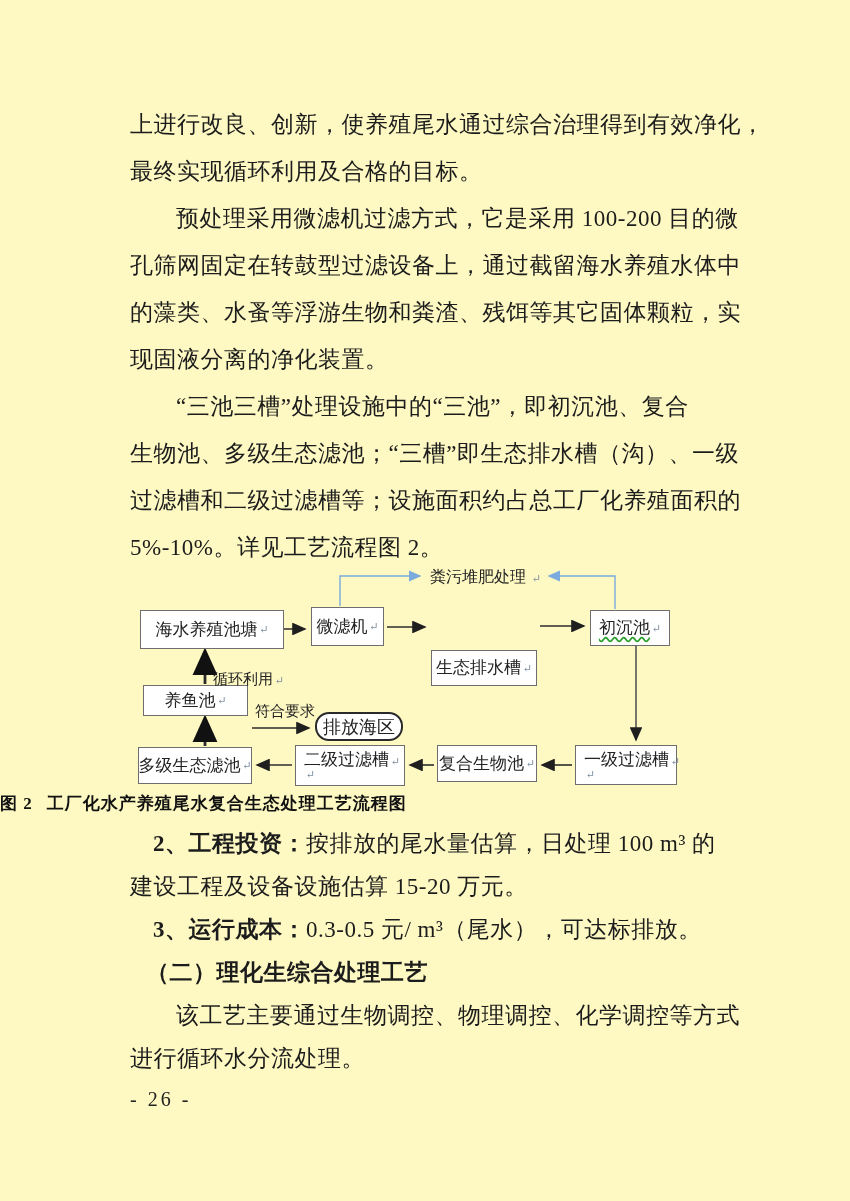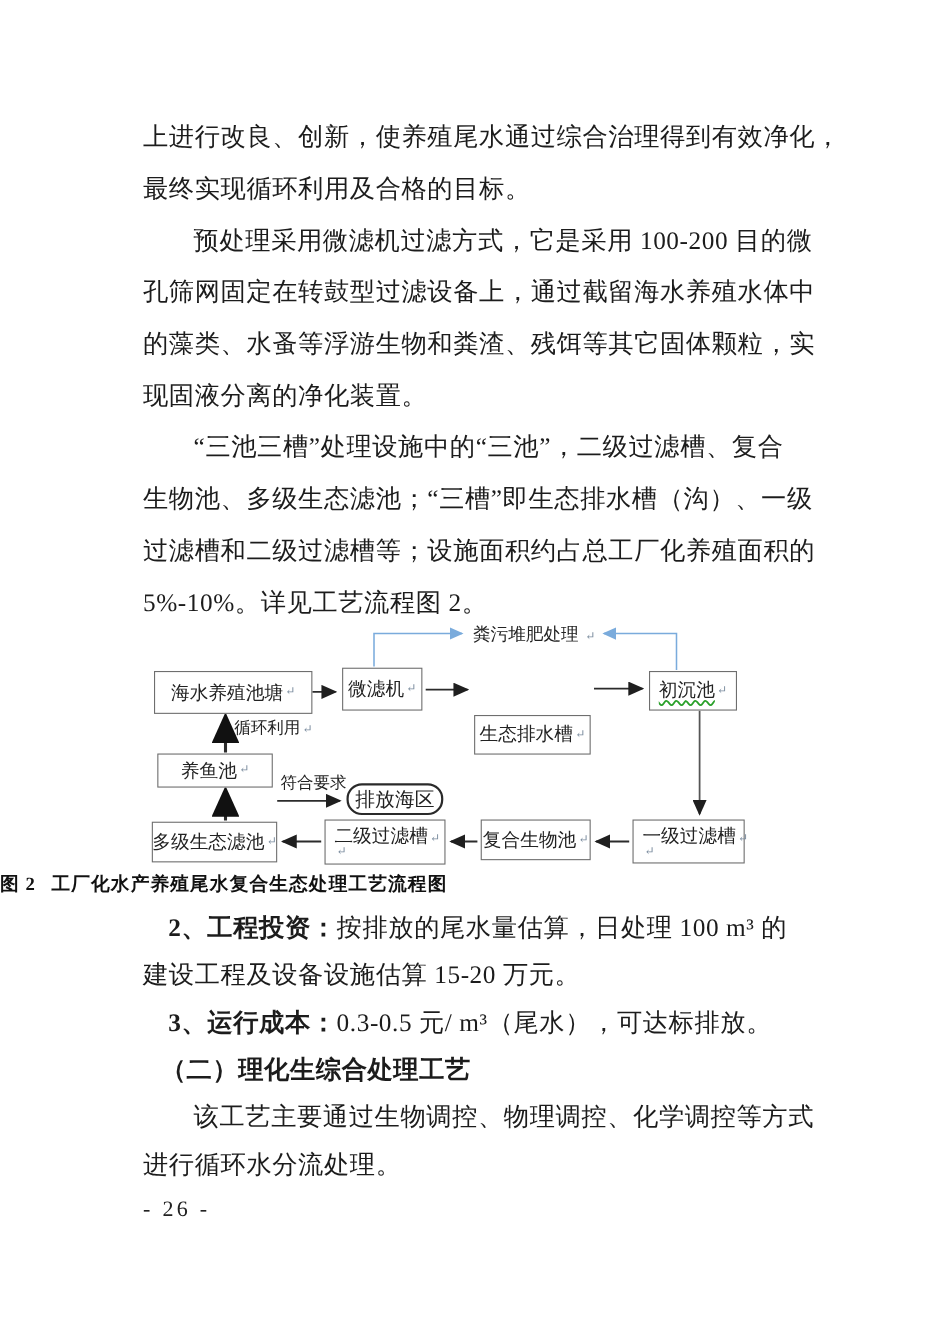--- a/index.html
+++ b/index.html
@@ -1,18 +1,18 @@
 <!DOCTYPE html>
 <html><head>
 <meta charset="utf-8">
 <style>
   html,body { margin:0; padding:0; background:#e8e8e8; }
   .page {
     position:relative; width:850px; height:1201px; margin:0 auto;
-    background:#ffffff; overflow:hidden;
+    background:#fef9c3; overflow:hidden;
     font-family:"Liberation Serif","DejaVu Serif",serif;
     color:#1c1c1c;
   }
   
   .text-block { position:absolute; left:130px; width:600px; }
   #text-top { top:101px; }
   #text-bottom { top:822px; }
   .tline { white-space:nowrap; font-size:23px; letter-spacing:0.5px; }
   #text-top .tline { height:47px; line-height:47px; }
   #text-bottom .tline { height:43px; line-height:43px; }
@@ -50,21 +50,21 @@
 
 <div class="page">
 
   <div class="text-block" id="text-top">
       <div class="tline"><span>上进行改良、创新，使养殖尾水通过综合治理得到有效净化，</span></div>
       <div class="tline"><span>最终实现循环利用及合格的目标。</span></div>
       <div class="tline" style="padding-left: 46px;"><span>预处理采用微滤机过滤方式，它是采用 100-200 目的微</span></div>
       <div class="tline"><span>孔筛网固定在转鼓型过滤设备上，通过截留海水养殖水体中</span></div>
       <div class="tline"><span>的藻类、水蚤等浮游生物和粪渣、残饵等其它固体颗粒，实</span></div>
       <div class="tline"><span>现固液分离的净化装置。</span></div>
-      <div class="tline" style="padding-left: 46px;"><span>“三池三槽”处理设施中的“三池”，二级过滤槽、复合</span></div>
+      <div class="tline" style="padding-left: 46px;"><span>“三池三槽”处理设施中的“三池”，即初沉池、复合</span></div>
       <div class="tline"><span>生物池、多级生态滤池；“三槽”即生态排水槽（沟）、一级</span></div>
       <div class="tline"><span>过滤槽和二级过滤槽等；设施面积约占总工厂化养殖面积的</span></div>
       <div class="tline"><span>5%-10%。详见工艺流程图 2。</span></div>
     </div>
 
   <div class="figure">
     <svg width="850" height="240" viewBox="0 0 850 240">
       <defs>
         <marker id="ab" markerWidth="9" markerHeight="8" refX="8" refY="4" orient="auto">
           <path d="M0,0 L9,4 L0,8 z" fill="#1f1f1f"></path>
@@ -130,21 +130,21 @@
         <span class="rmark">↵</span>
     </div>
     <div class="fbox two-line" style="left:575px; top:189px; width:102px; height:40px;">
       <span><span>一级过滤槽</span><span class="rmark">↵</span></span>
       <span class="rmark">↵</span>
     </div>
 
     <div class="flabel" style="left:430px; top:11px; font-size:16px;">
       <span>粪污堆肥处理</span> <span class="rmark">↵</span>
     </div>
-    <div class="flabel" style="left:213px; top:96px;">
+    <div class="flabel" style="left:213px; top:114px;">
       <span>循环利用</span><span class="rmark">↵</span>
     </div>
     <div class="flabel" style="left:255px; top:146px;font-family:Liberation Serif, serif;">
       <span>符合要求</span>
     </div>
   </div>
 
   <div class="caption">
     <span>图 2</span><span class="gap"></span><span>工厂化水产养殖尾水复合生态处理工艺流程图</span>
   </div>

